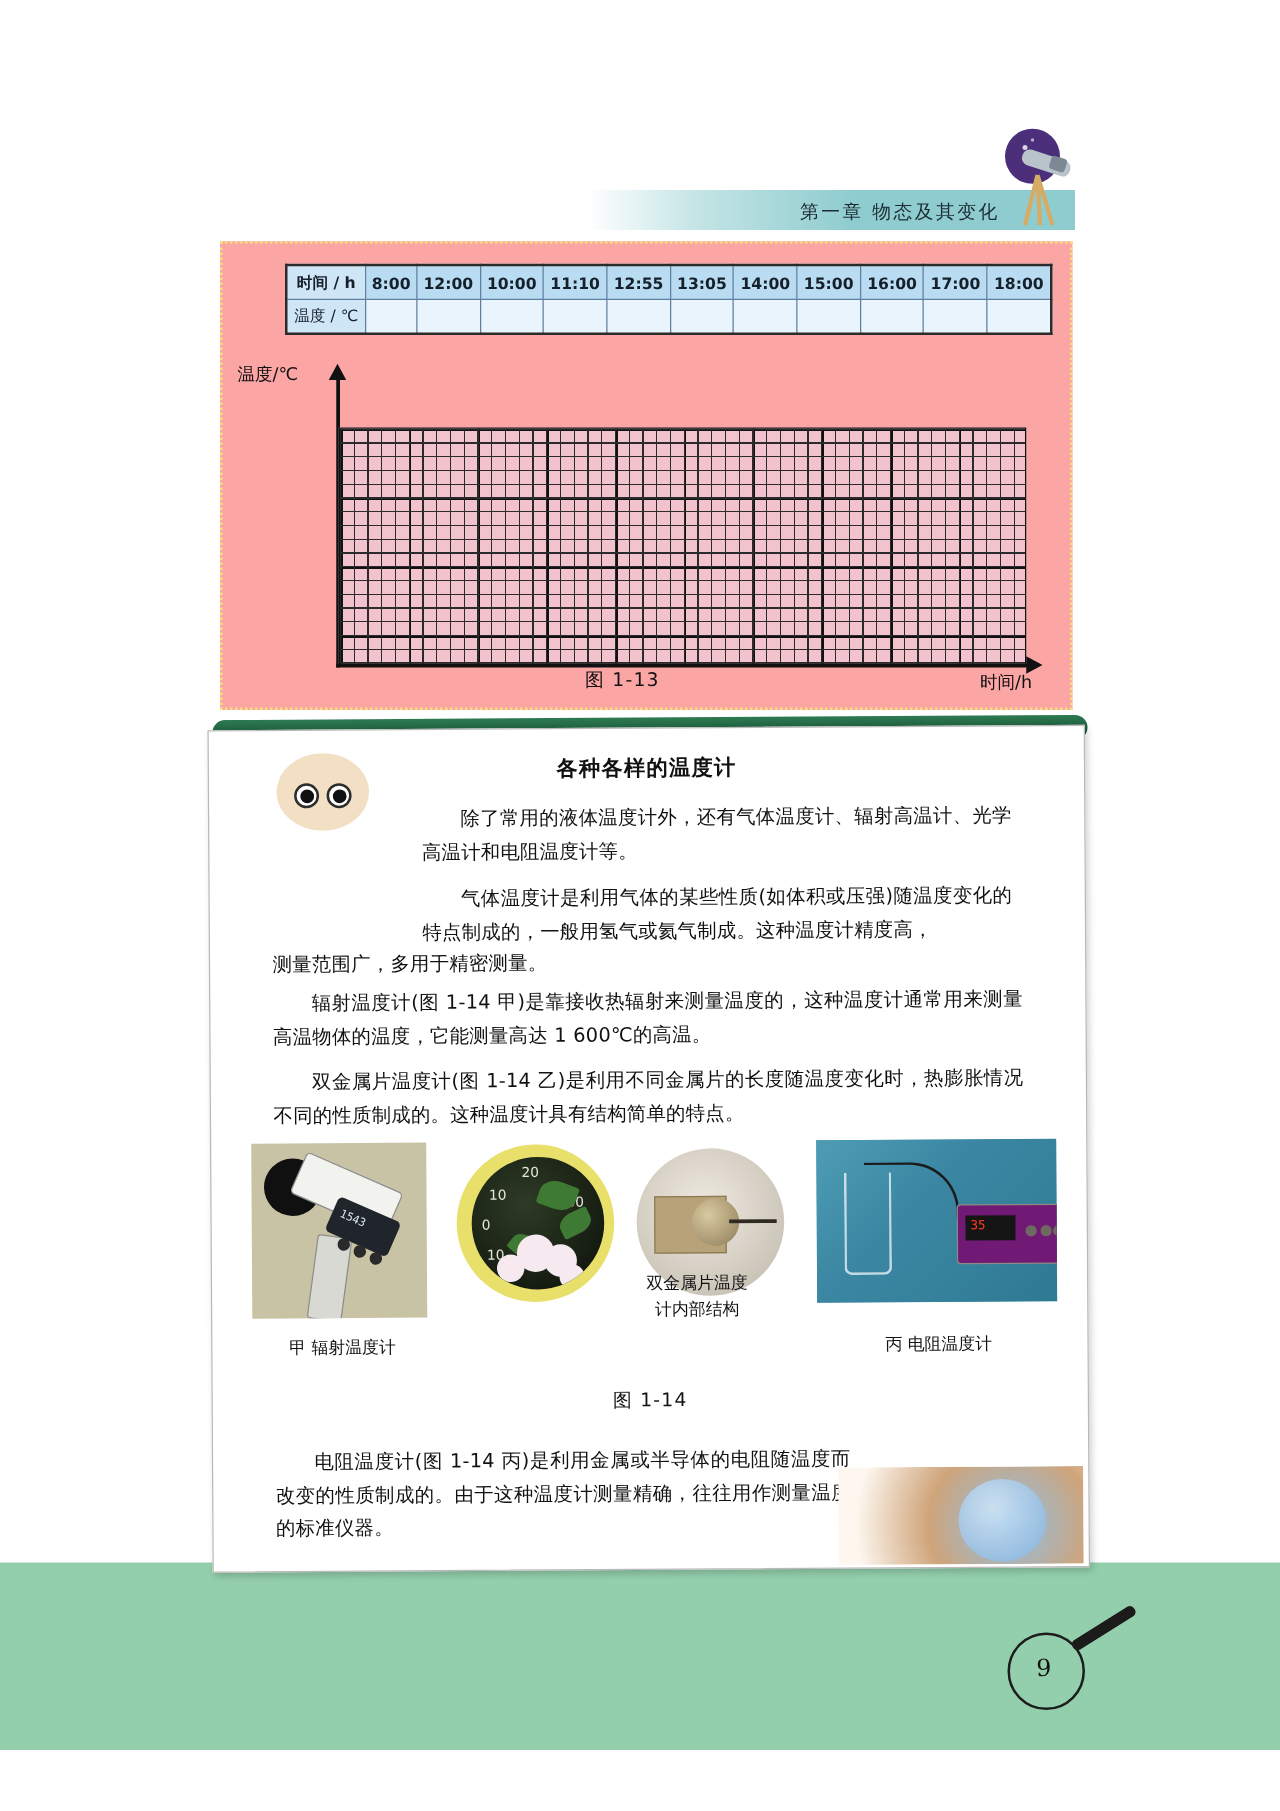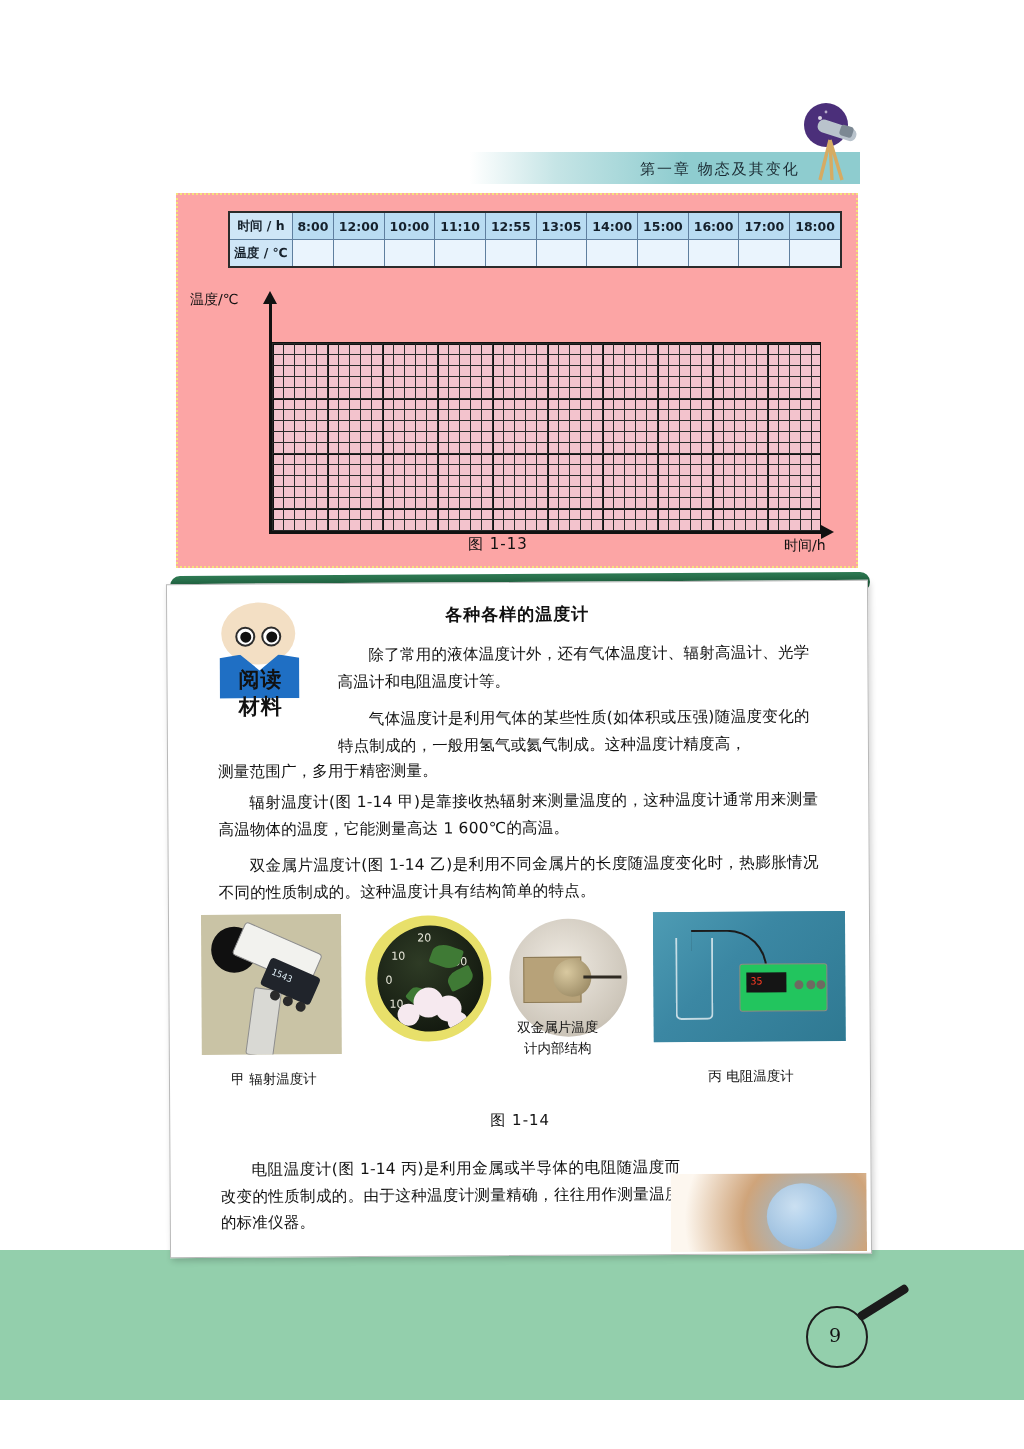--- a/index.html
+++ b/index.html
@@ -21,21 +21,21 @@
   .pink-panel{position:absolute;left:176px;top:193px;width:682px;height:375px;
     background:#fca5a5;border:2px dotted #f5e27a;box-sizing:border-box;}
 
   
   .tbl{position:absolute;left:50px;top:16px;width:614px;border-collapse:collapse;
        background:#eef5fc;border:2px solid #2b2b2b;}
   .tbl td{border:1px solid #5f7f9f;font-size:12.5px;text-align:center;height:26px;
           color:#15202b;padding:0 2px;white-space:nowrap;}
   .tbl tr:first-child td{background:#b9dcf2;font-weight:bold;}
   .tbl tr:last-child td{background:#eaf4fd;}
-  .tbl td.rowhead{background:#cfe6f7 !important;font-weight:bold;width:58px;}
+  .tbl td.rowhead{background:#cfe6f7 !important;font-weight:normal;width:58px;}
   .tbl tr:last-child td.rowhead{background:#cfe6f7 !important;}
 
   
   .ylab{position:absolute;left:12px;top:96px;font-size:14px;color:#111;text-align:right;}
   .xlab{position:absolute;left:606px;top:342px;font-size:14px;color:#111;}
   .fig-cap{position:absolute;left:290px;top:340px;font-size:15px;color:#111;letter-spacing:1px;}
 
   
   .y-axis{position:absolute;left:91px;top:104px;width:3px;height:235px;background:#111;}
   .y-arrow{position:absolute;left:85px;top:96px;width:0;height:0;
@@ -119,21 +119,21 @@
     background:radial-gradient(circle at 35% 35%,#d9c9a0,#8d7c57);}
   .bm-rod{position:absolute;left:74px;top:57px;width:38px;height:3px;background:#2f2a22;}
 
   .ph-d{left:466px;top:0;width:192px;height:130px;background:#3f8fa8;}
   .cloth{position:absolute;left:0;top:0;width:192px;height:130px;
     background:linear-gradient(135deg,#4e9cb4 0%,#3b87a3 40%,#2f7992 100%);}
   .probe{position:absolute;left:22px;top:26px;width:34px;height:80px;
     border:2px solid rgba(255,255,255,.7);border-top:none;border-radius:0 0 6px 6px;}
   .wire{position:absolute;left:38px;top:18px;width:74px;height:44px;
     border-top:2px solid #1b1b1b;border-right:2px solid #1b1b1b;border-radius:0 40px 0 0;}
-  .meter{position:absolute;left:86px;top:52px;width:86px;height:46px;background:#22c55e;
+  .meter{position:absolute;left:112px;top:52px;width:86px;height:46px;background:#701a75;
     border:1px solid #8d8b83;border-radius:3px;}
   .meter-screen{position:absolute;left:6px;top:8px;width:40px;height:20px;background:#151515;}
   .meter-digits{position:absolute;left:4px;top:3px;font-size:10px;color:#ff3b22;
     font-family:"DejaVu Sans Mono","Liberation Mono",monospace;}
   .meter-knob{position:absolute;top:16px;width:9px;height:9px;border-radius:50%;background:#6e6a61;}
 
   .cap{position:absolute;font-size:13.5px;color:#111;text-align:center;line-height:21px;}
   .cap-a{left:14px;top:484px;width:180px;}
   .cap-b{left:182px;top:452px;width:150px;}
   .cap-c{left:326px;top:434px;width:124px;}
@@ -224,27 +224,20 @@
 
   <div class="badge">
     <div class="badge-face">
       <div class="badge-eye" style="left:14px">
           <div class="pupil"></div>
         </div>
       <div class="badge-eye" style="left:40px">
           <div class="pupil"></div>
         </div>
     </div>
-    <div class="badge-body">
-      <div class="badge-collar"></div>
-      <div class="badge-text">
-        <div>阅读</div>
-        <div>材料</div>
-      </div>
-    </div>
   </div>
 
   <div class="art-title">各种各样的温度计</div>
 
   <div class="para p1">除了常用的液体温度计外，还有气体温度计、辐射高温计、光学高温计和电阻温度计等。</div>
   <div class="para p2">气体温度计是利用气体的某些性质(如体积或压强)随温度变化的特点制成的，一般用氢气或氦气制成。这种温度计精度高，</div>
   <div class="para p2b">测量范围广，多用于精密测量。</div>
   <div class="para p3">辐射温度计(图 1-14 甲)是靠接收热辐射来测量温度的，这种温度计通常用来测量高温物体的温度，它能测量高达 1 600℃的高温。</div>
   <div class="para p4">双金属片温度计(图 1-14 乙)是利用不同金属片的长度随温度变化时，热膨胀情况不同的性质制成的。这种温度计具有结构简单的特点。</div>
 

